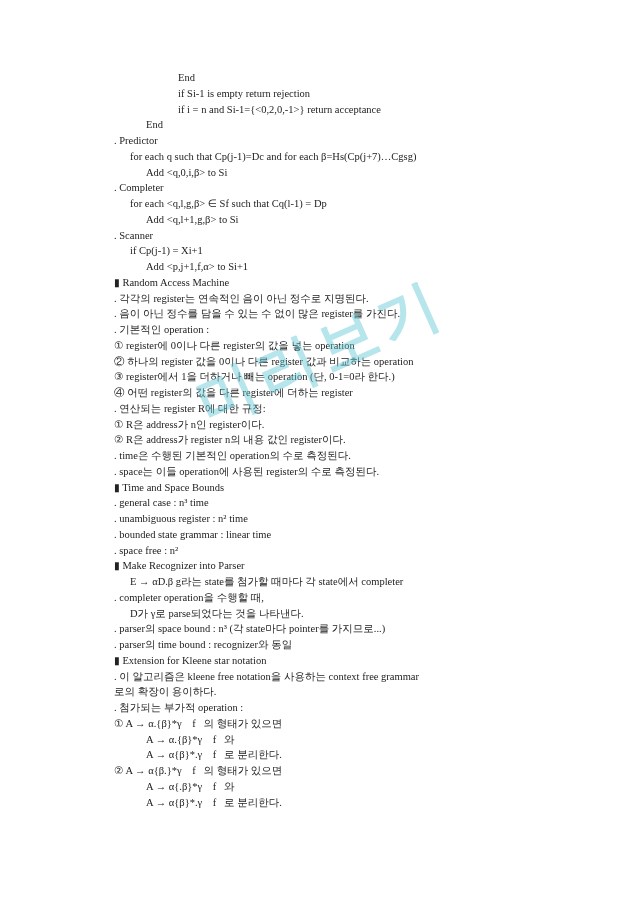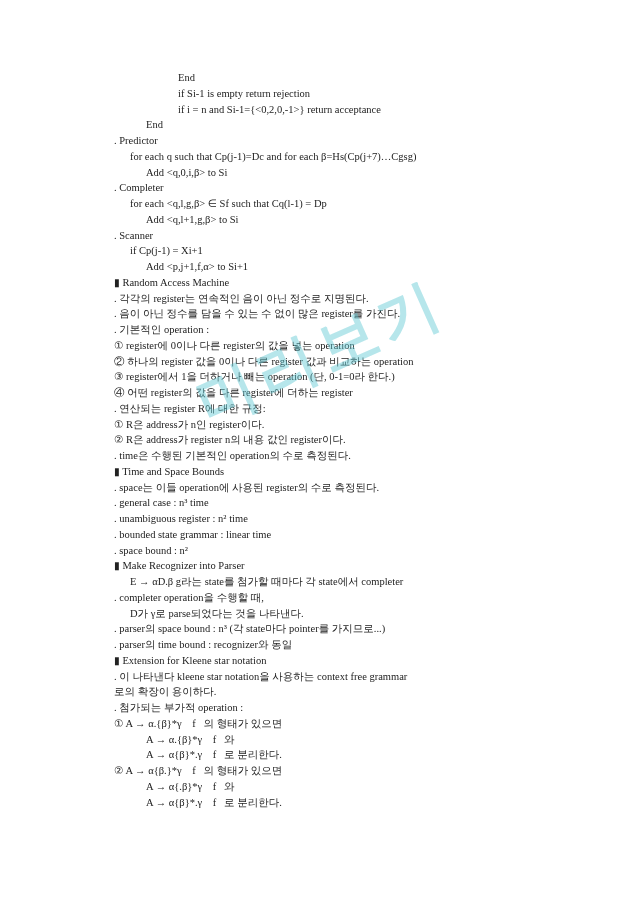--- a/index.html
+++ b/index.html
@@ -64,34 +64,34 @@
       <div class="row ind1">. 음이 아닌 정수를 담을 수 있는 수 없이 많은 register를 가진다.</div>
       <div class="row ind1">. 기본적인 operation :</div>
       <div class="row ind1">① register에 0이나 다른 register의 값을 넣는 operation</div>
       <div class="row ind1">② 하나의 register 값을 0이나 다른 register 값과 비교하는 operation</div>
       <div class="row ind1">③ register에서 1을 더하거나 빼는 operation (단, 0-1=0라 한다.)</div>
       <div class="row ind1">④ 어떤 register의 값을 다른 register에 더하는 register</div>
       <div class="row ind1">. 연산되는 register R에 대한 규정:</div>
       <div class="row ind1">① R은 address가 n인 register이다.</div>
       <div class="row ind1">② R은 address가 register n의 내용 값인 register이다.</div>
       <div class="row ind1">. time은 수행된 기본적인 operation의 수로 측정된다.</div>
+      <div class="row ind1">. space는 이들 operation에 사용된 register의 수로 측정된다.</div>
       <div class="row ind1">▮ Time and Space Bounds</div>
-      <div class="row ind1">. space는 이들 operation에 사용된 register의 수로 측정된다.</div>
       <div class="row ind1">. general case : n³ time</div>
       <div class="row ind1">. unambiguous register : n² time</div>
       <div class="row ind1">. bounded state grammar : linear time</div>
-      <div class="row ind1">. space bound : n²</div>
+      <div class="row ind1">. space free : n²</div>
       <div class="row ind1">▮ Make Recognizer into Parser</div>
       <div class="row ind2">E → αD.β g라는 state를 첨가할 때마다 각 state에서 completer</div>
       <div class="row ind1">. completer operation을 수행할 때,</div>
       <div class="row ind2">D가 γ로 parse되었다는 것을 나타낸다.</div>
       <div class="row ind1">. parser의 space bound : n³ (각 state마다 pointer를 가지므로...)</div>
       <div class="row ind1">. parser의 time bound : recognizer와 동일</div>
       <div class="row ind1">▮ Extension for Kleene star notation</div>
-      <div class="row ind1">. 이 나타낸다 kleene star notation을 사용하는 context free grammar</div>
+      <div class="row ind1">. 이 알고리즘은 kleene free notation을 사용하는 context free grammar</div>
       <div class="row ind1">로의 확장이 용이하다.</div>
       <div class="row ind1">. 첨가되는 부가적 operation :</div>
       <div class="row ind1">① A → α.{β}*γ    f   의 형태가 있으면</div>
       <div class="row ind3">A → α.{β}*γ    f   와</div>
       <div class="row ind3">A → α{β}*.γ    f   로 분리한다.</div>
       <div class="row ind1">② A → α{β.}*γ    f   의 형태가 있으면</div>
       <div class="row ind3">A → α{.β}*γ    f   와</div>
       <div class="row ind3">A → α{β}*.γ    f   로 분리한다.</div>
     </div>
 </div>

